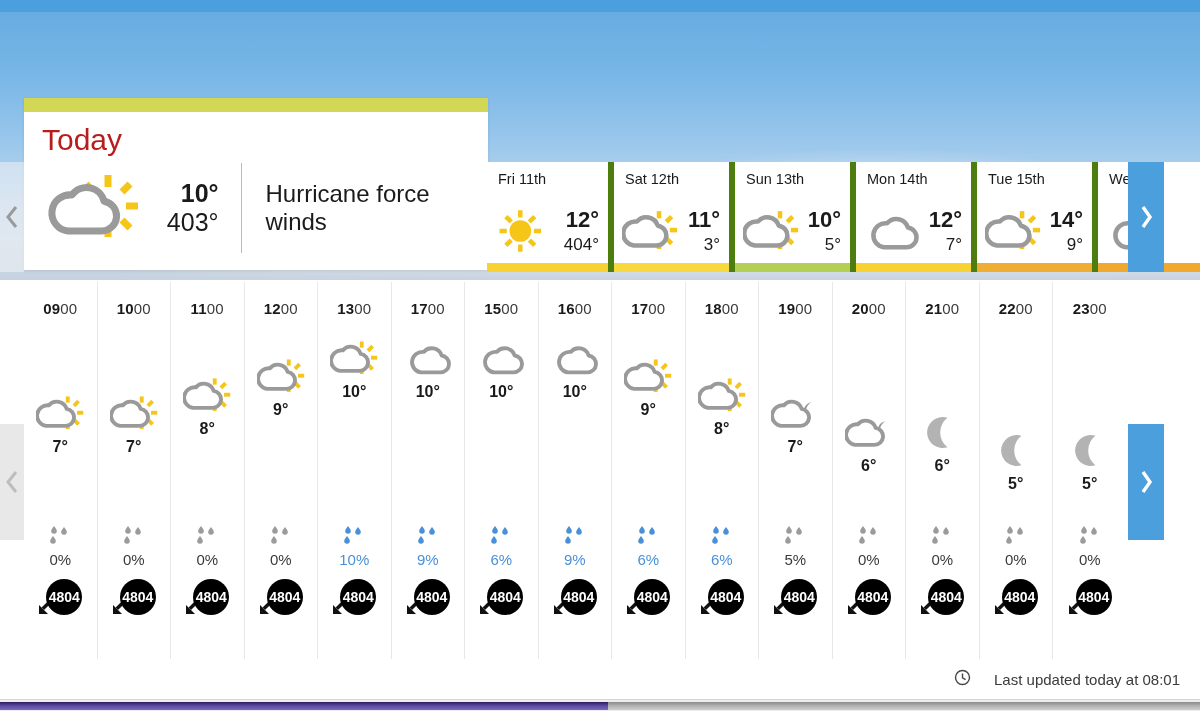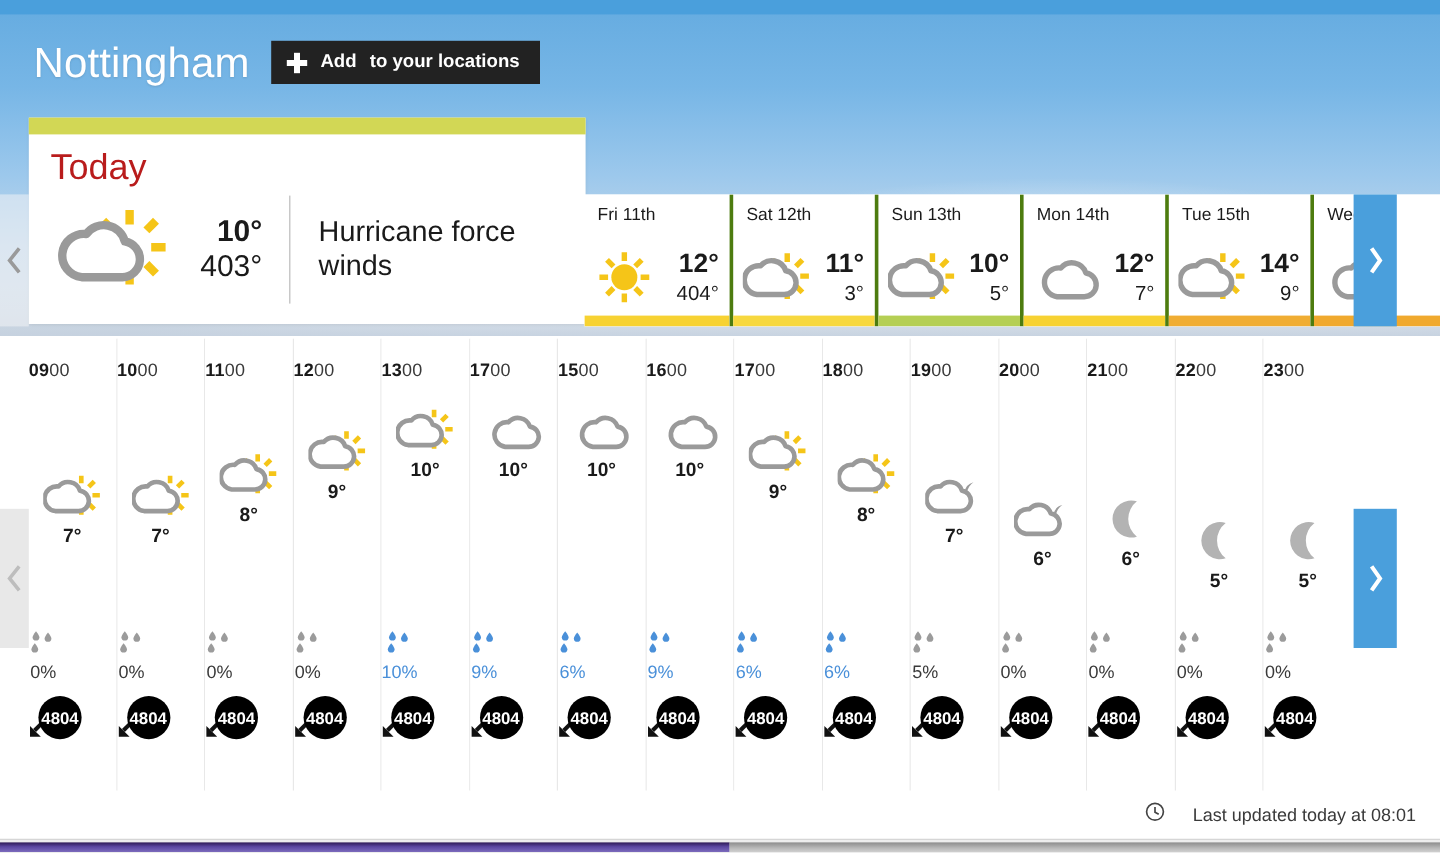--- a/index.html
+++ b/index.html
@@ -100,21 +100,21 @@
   
   .daystrip {
     position: absolute; left: 487px; top: 162px;
     width: 713px; height: 110px;
     display: flex; overflow: hidden;
     background: #ffffff;
   }
   .day-col {
     width: 121px; flex: none; position: relative;
     background: #ffffff;
-    border-left: 3px solid #4d7c0f;
+    border-left: 6px solid #4d7c0f;
     display: flex; flex-direction: column;
   }
   .day-col:first-child { border-left: 0; }
   .day-name {
     font-size: 14.5px; color: #1a1a1a; padding: 9px 0 0 11px;
     white-space: nowrap;
   }
   .day-name b { font-weight: normal; }
   .day-name span { font-weight: 400; }
   .day-body {
@@ -128,21 +128,21 @@
 
   
   .hourly {
     position: absolute; left: 24px; top: 282px;
     width: 1176px; height: 377px;
     display: flex; overflow: hidden; background: #ffffff;
   }
   .hour-col {
     width: 73.5px; flex: none; position: relative;
     border-right: 1px solid #e8e8e8;
-    display: flex; flex-direction: column; align-items: flex-start;
+    display: flex; flex-direction: column; align-items: center;
     background: #ffffff;
   }
   .hour-col:last-child { border-right: 0; }
   .hour-time {
     font-size: 15px; color: #1a1a1a; margin-top: 18px; letter-spacing: .2px;
   }
   .hour-time b { font-weight: bold; }
   .hour-time span { font-weight: 400; color: #3a3a3a; }
   .hour-graph { position: relative; width: 100%; height: 200px; margin-top: 4px; }
   .hour-node {
@@ -213,28 +213,20 @@
 </style>
 </head>
 <body>
 
 <div id="app">
 
   <div class="hero"></div>
   <div class="hero-fade"></div>
   <div class="topbar"></div>
 
-  <div class="header">
-    <div class="loc-title">Nottingham</div>
-    <button class="add-btn">
-      <span class="add-plus"></span>
-      <span class="add-bold">Add</span>
-      <span class="add-rest">to your locations</span>
-    </button>
-  </div>
 
   <div class="today-card">
     <div class="today-bar"></div>
     <div class="today-label">Today</div>
     <div class="today-row">
       <div class="today-icon">
         <svg width="96" height="78" viewBox="0 0 96 78" aria-hidden="true">
           <g stroke="#f5c518" stroke-width="7" stroke-linecap="butt">
             <line x1="62" y1="6" x2="62" y2="18"></line>
             <line x1="84" y1="15" x2="76" y2="23"></line>

